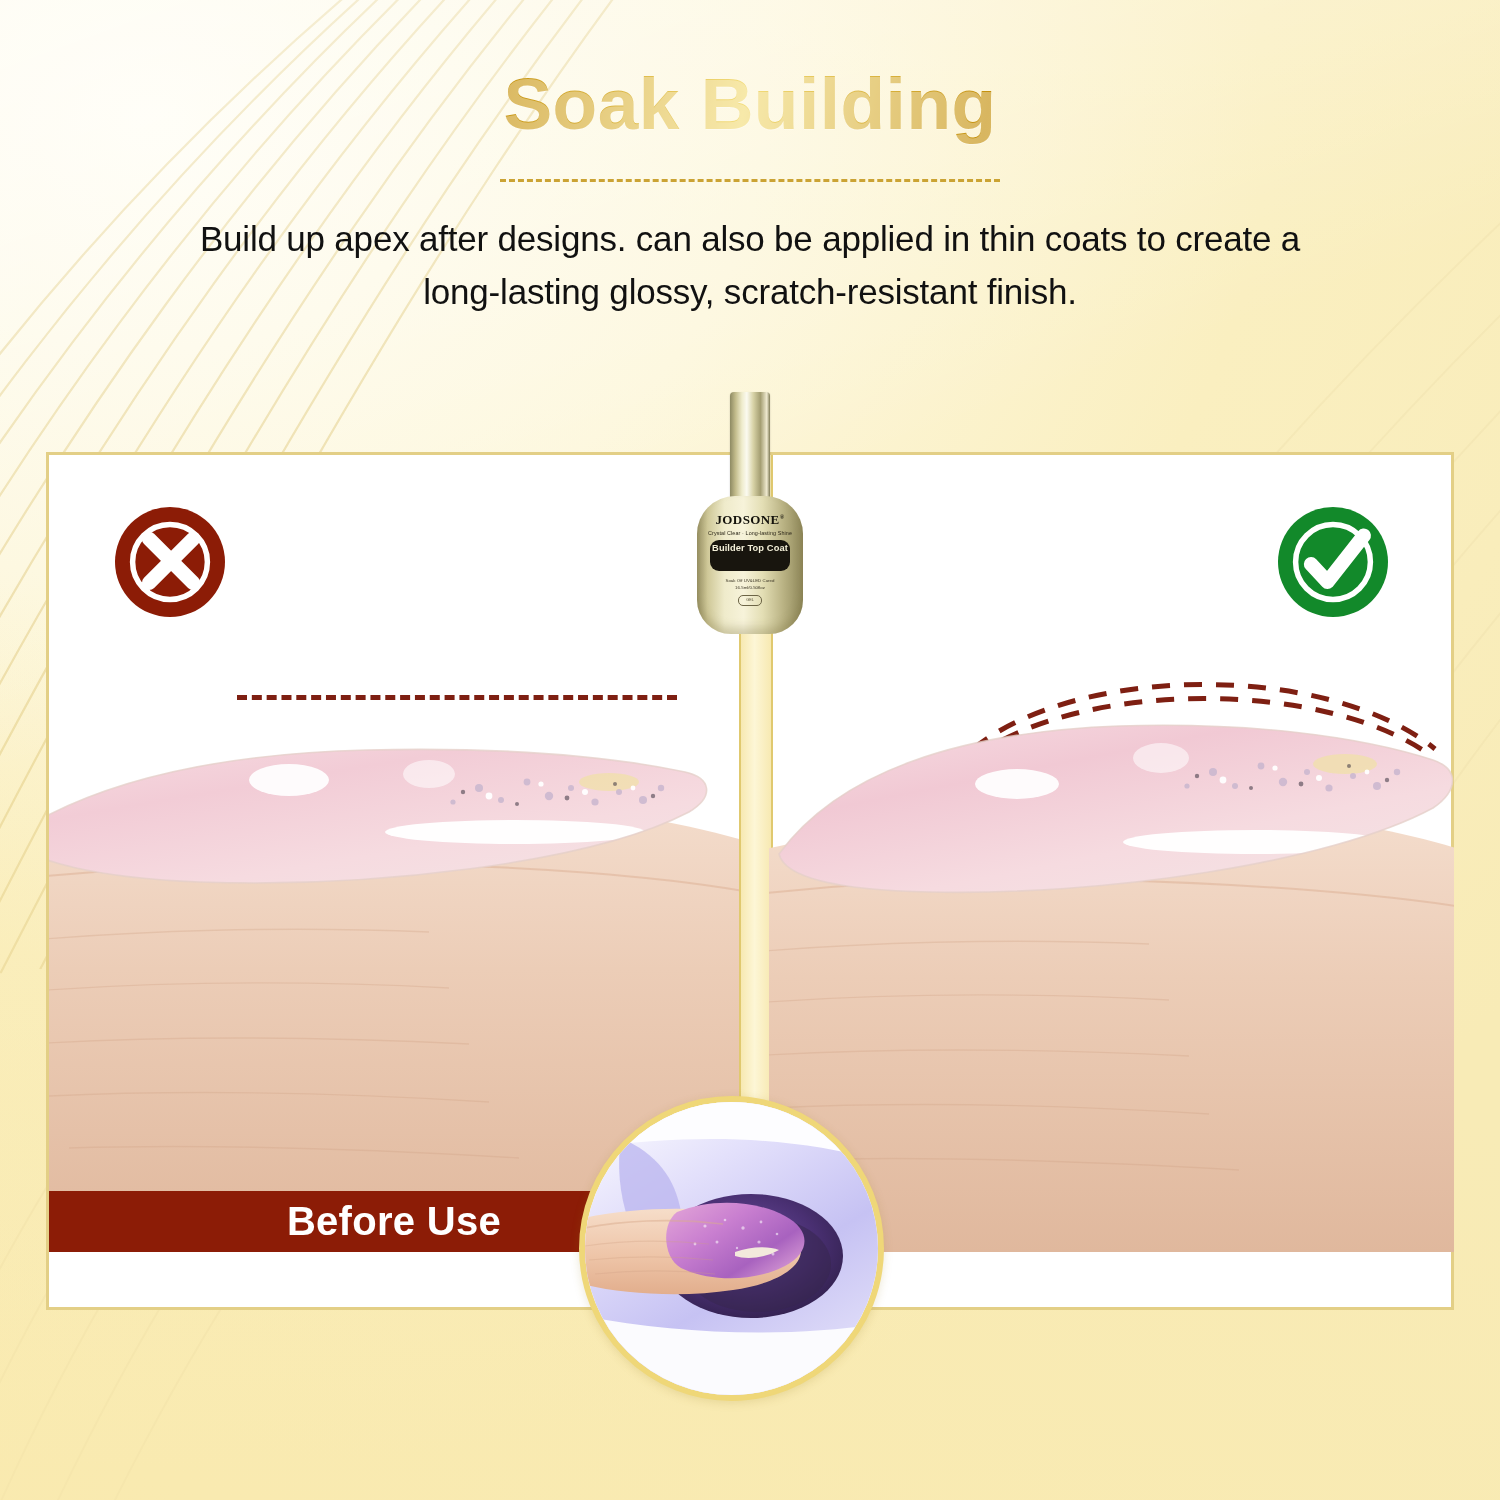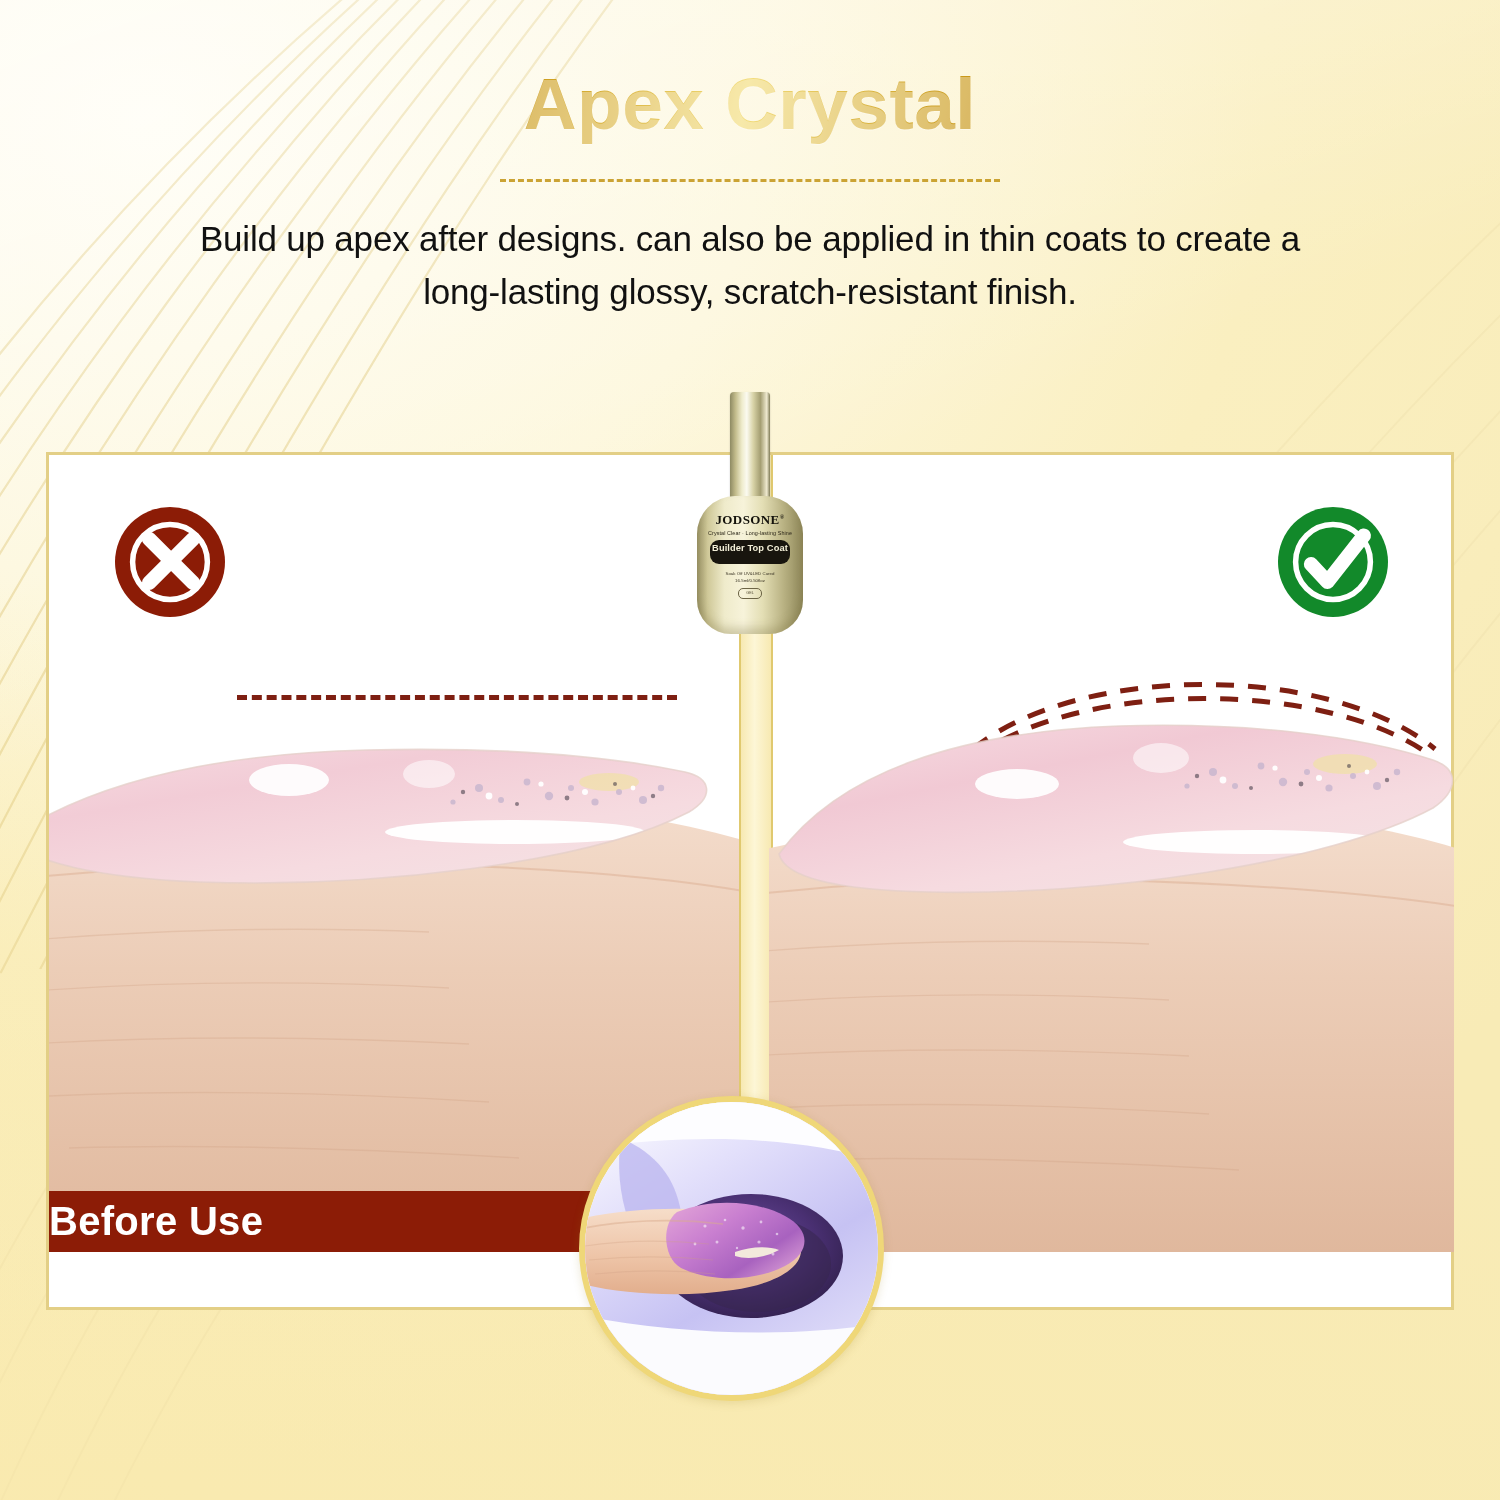--- a/index.html
+++ b/index.html
@@ -73,21 +73,21 @@
   .arc-wrap{position:absolute;left:200px;top:190px;width:470px;height:110px;}
   .arc-wrap svg{width:100%;height:100%;}
 
   
   .finger-stage{position:absolute;left:0;bottom:0;width:100%;height:560px;}
   .finger-stage svg{position:absolute;left:0;bottom:0;width:100%;height:100%;}
 
   
   .cap{
     position:absolute;bottom:0;height:61px;line-height:61px;
-    text-align:left;color:#fff;font-size:40px;font-weight:bold;letter-spacing:.3px;
+    text-align:center;color:#fff;font-size:40px;font-weight:bold;letter-spacing:.3px;
   }
   .cap.before{left:0;width:690px;background:#8c1c06;}
 
   
   #bottle{position:absolute;left:697px;top:392px;width:106px;height:246px;}
   #cap{
     position:absolute;left:33px;top:0;width:40px;height:112px;border-radius:4px 4px 2px 2px;
     background:linear-gradient(90deg,#8e8a63 0%,#c3bc8c 14%,#efeccd 30%,#fbfaf0 42%,#d8d3a7 58%,#a49e72 76%,#efead0 92%,#7e7a55 100%);
     box-shadow:0 1px 2px rgba(0,0,0,.2);
   }
@@ -96,21 +96,21 @@
     border-radius:38px 38px 34px 34px;
     background:
       linear-gradient(90deg,#9a9366 0%,#cfc898 10%,#efebcb 26%,#f7f3da 44%,#e3deb4 62%,#b8b182 82%,#8e8759 100%);
     box-shadow:inset 0 -6px 10px rgba(120,110,60,.3);
   }
   #label{position:absolute;left:8px;top:16px;width:90px;height:112px;text-align:center;}
   #brand{font-size:13px;font-weight:bold;color:#14120c;letter-spacing:.4px;font-family:"Liberation Serif",serif;}
   #brand sup{font-size:6px;vertical-align:super;}
   #tag{font-size:5.4px;color:#2a2518;margin-top:2px;letter-spacing:.1px;}
   #pill{
-    margin:4px auto 0;width:80px;height:24px;line-height:17px;border-radius:9px;
+    margin:4px auto 0;width:80px;height:31px;line-height:17px;border-radius:9px;
     background:#18150e;color:#f3efd8;font-size:9.3px;font-weight:bold;letter-spacing:.1px;
   }
   #cured{font-size:4.4px;color:#3a3424;margin-top:7px;}
   #vol{font-size:4.4px;color:#3a3424;margin-top:2px;}
   #seal{
     margin:5px auto 0;width:22px;height:9px;border:.7px solid #6d6546;border-radius:5px;
     font-size:3.8px;line-height:9px;color:#554e35;
   }
 
   
@@ -162,21 +162,21 @@
       <path d="M1250,210 C1045,470 790,770 590,1170"></path>
       <path d="M1250,280 C1070,540 820,840 635,1240"></path>
       <path d="M1250,350 C1095,610 850,910 680,1310"></path>
     </g>
   </svg>
 
   <div class="bg-wash"></div>
 </div>
 
 <div id="header">
-  <h1 id="title">Apex Crystal</h1>
+  <h1 id="title">Soak Building</h1>
   <div id="divider"></div>
   <p id="subtitle">Build up apex after designs. can also be applied in thin coats to create a long-lasting glossy, scratch-resistant finish.</p>
 </div>
 
 <div id="panel">
 
   <div class="half left">
 
     <div class="badge x">
       <svg viewBox="0 0 100 100">

